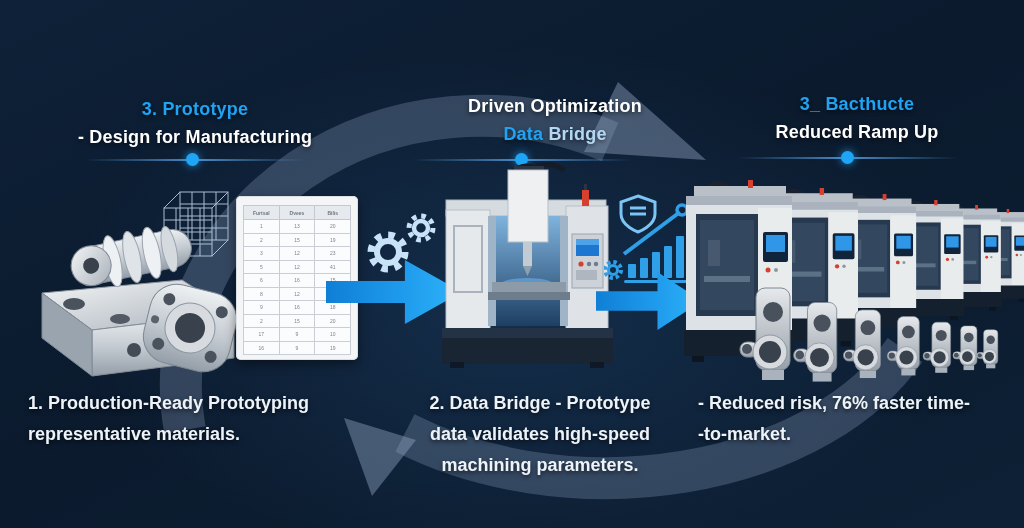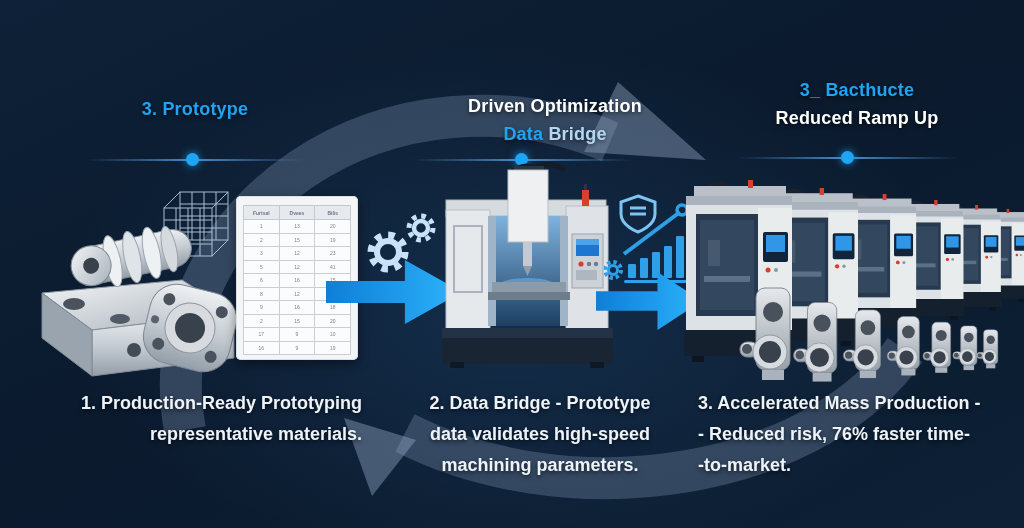--- a/index.html
+++ b/index.html
@@ -13,21 +13,21 @@
   .abs{position:absolute;}
   
   .stage-title{position:absolute;text-align:center;font-weight:bold;font-size:18px;line-height:28px;color:#ffffff;text-shadow:0 2px 4px rgba(0,0,0,.55);letter-spacing:.2px;}
   .accent{color:#1fa3f2;}
   .pale{color:#b4d8f3;}
   
   .divider{position:absolute;height:2px;background:linear-gradient(90deg,rgba(56,130,200,0),rgba(86,160,226,.85),rgba(56,130,200,0));}
   .divider .dot{position:absolute;top:-6px;width:13px;height:13px;border-radius:50%;background:#1ea5f5;box-shadow:0 0 8px rgba(30,165,245,.8);}
   
   .caption{position:absolute;font-weight:bold;font-size:18px;line-height:31px;color:#edf3f9;text-shadow:0 2px 4px rgba(0,0,0,.6);}
-  .caption.center{text-align:right;}
+  .caption.center{text-align:left;}
   
   .flow-arrow{position:absolute;background:linear-gradient(90deg,#0f7fd6 0%,#1e9aec 55%,#2db3f8 100%);
     clip-path:polygon(0 33%,58% 33%,58% 0,100% 50%,58% 100%,58% 67%,0 67%);
     filter:drop-shadow(0 2px 6px rgba(20,120,200,.45));}
   
   .table-card{position:absolute;left:236px;top:196px;width:122px;height:164px;background:#f3f5f7;border-radius:5px;
     box-shadow:0 4px 12px rgba(0,0,0,.45), inset 0 0 0 1px #dadfe4;padding:9px 7px 6px 7px;box-sizing:border-box;}
   .table-card table{width:100%;border-collapse:collapse;table-layout:fixed;}
   .table-card th{font-size:5px;font-weight:bold;color:#6f7681;background:#e6e9ee;border:0.5px solid #c3c9d1;padding:2px 1px;height:9px;}
   .table-card td{font-size:5px;color:#7d848f;border:0.5px solid #c9ced6;text-align:center;padding:1px;height:10.5px;background:#fbfcfd;}
@@ -40,28 +40,29 @@
 
   <svg class="abs" style="left:0;top:0;" width="1024" height="528" viewBox="0 0 1024 528">
     <path d="M 185 430 A 300 270 0 0 1 610 142" fill="none" stroke="rgba(139,160,188,0.30)" stroke-width="42"></path>
     <path d="M 618 82 L 706 160 L 584 152 Z" fill="rgba(150,170,198,0.42)"></path>
     <path d="M 905 350 A 330 220 0 0 1 405 433" fill="none" stroke="rgba(139,160,188,0.30)" stroke-width="42"></path>
     <path d="M 344 418 L 416 440 L 372 496 Z" fill="rgba(150,170,198,0.42)"></path>
   </svg>
 
   <div class="stage-title" style="left:20px;top:95px;width:350px;">
     <div class="accent">3. Prototype</div>
+    <div>- Design for Manufacturing</div>
   </div>
 
   <div class="stage-title" style="left:410px;top:92px;width:290px;">
     <div>Driven Optimization</div>
     <div><span class="accent">Data</span> <span class="pale">Bridge</span></div>
   </div>
 
-  <div class="stage-title" style="left:712px;top:76px;width:290px;">
+  <div class="stage-title" style="left:712px;top:90px;width:290px;">
     <div class="accent">3_ Bacthucte</div>
     <div>Reduced Ramp Up</div>
   </div>
 
   <div class="divider" style="left:85px;top:159px;width:220px;">
     <span class="dot" style="left:101px;"></span>
   </div>
   <div class="divider" style="left:412px;top:159px;width:220px;">
     <span class="dot" style="left:103px;"></span>
   </div>
@@ -344,18 +345,17 @@
   <div class="caption center" style="left:28px;top:388px;width:334px;">
     <div>1. Production-Ready Prototyping</div>
     <div>representative materials.</div>
   </div>
   <div class="caption" style="left:405px;top:388px;width:270px;text-align:center;">
     <div>2. Data Bridge - Prototype</div>
     <div>data validates high-speed</div>
     <div>machining parameters.</div>
   </div>
   <div class="caption" style="left:698px;top:388px;width:322px;">
-    <div>3. Accelerated Mass Production -</div>
     <div>- Reduced risk, 76% faster time-</div>
     <div>-to-market.</div>
   </div>
 
 </div>
 
 </body></html>

